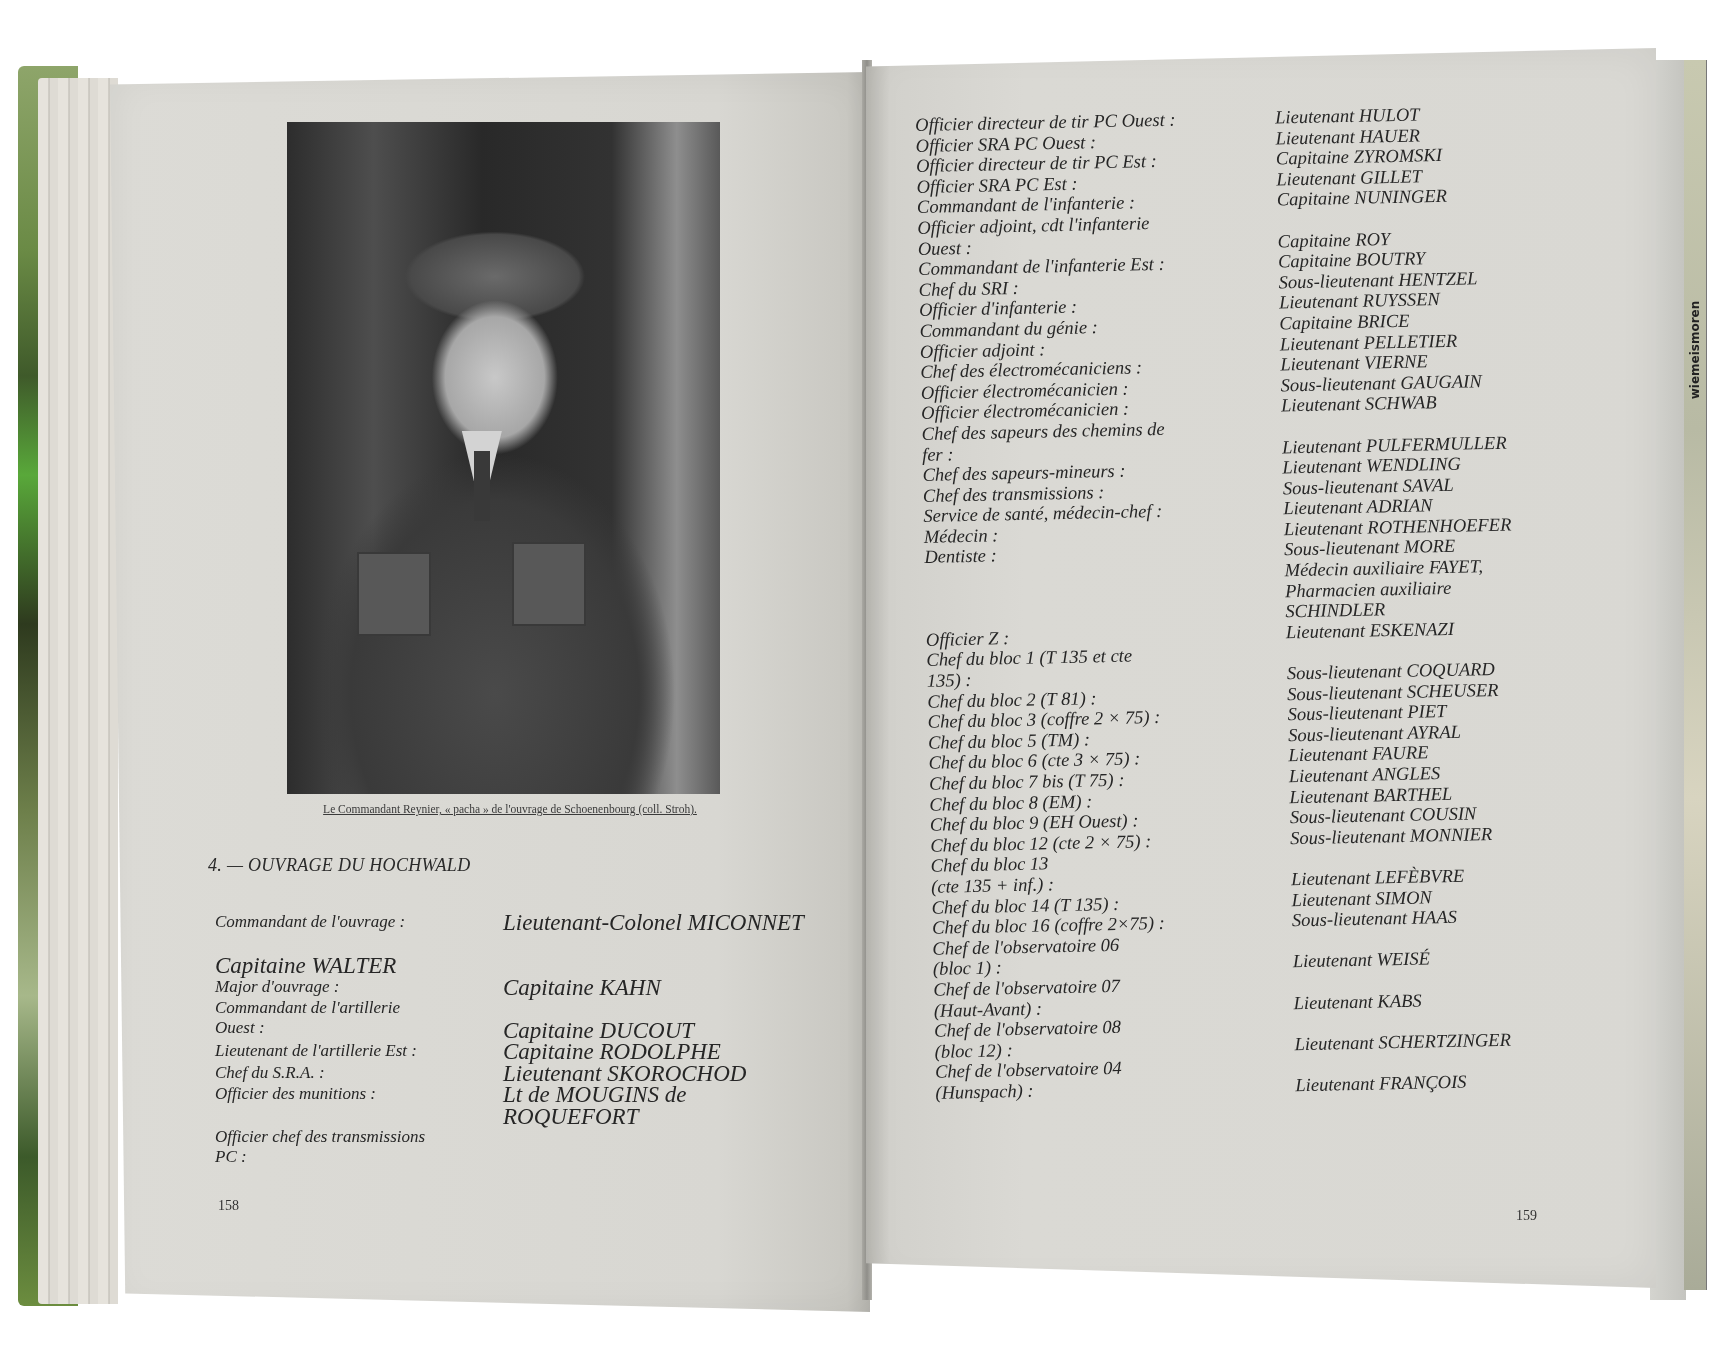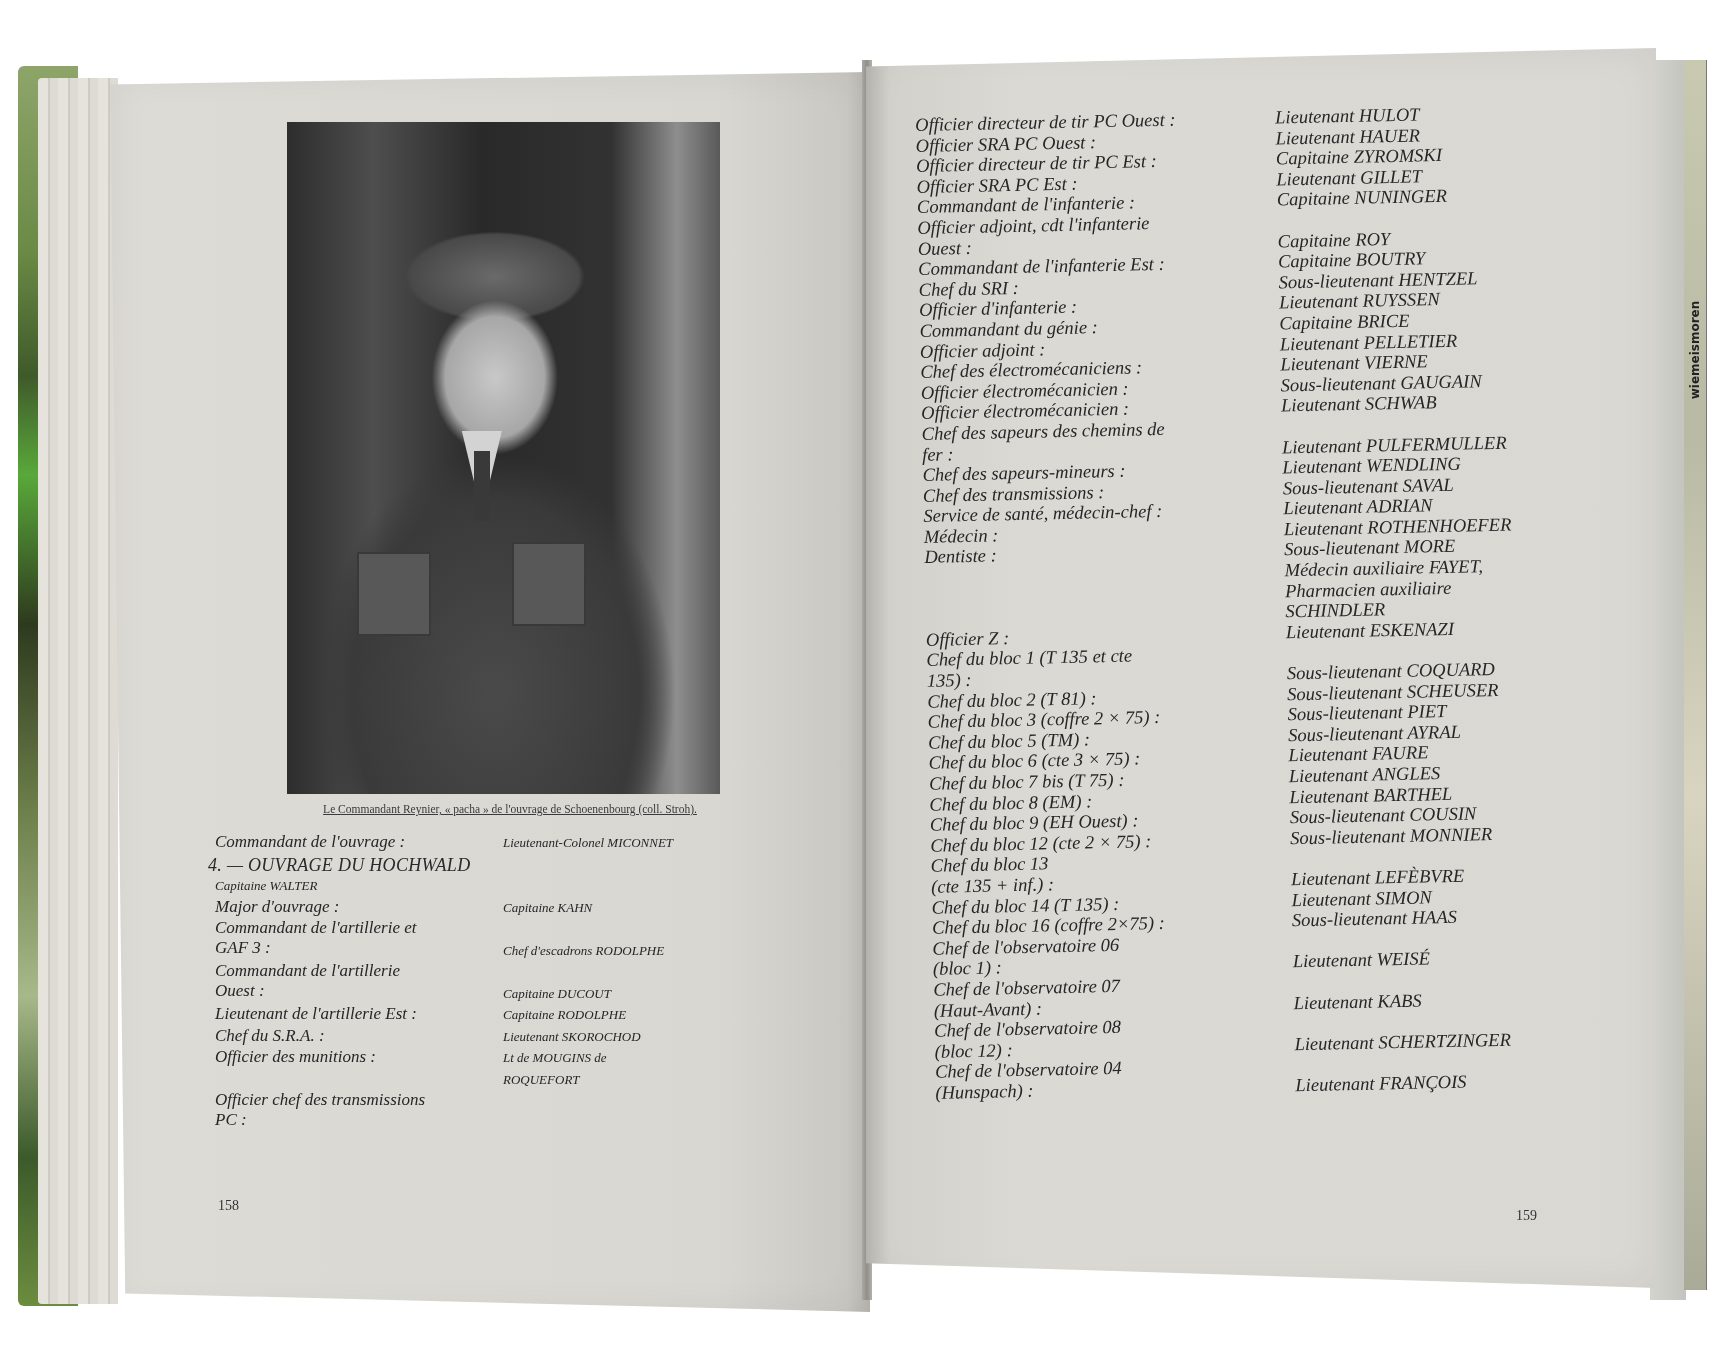--- a/index.html
+++ b/index.html
@@ -97,24 +97,24 @@
       font-size: 18px; font-style: italic; color: #2a2a2a; letter-spacing: 0.3px; text-align: right;
     }
     .list {
       position: absolute; font-style: italic; color: #262626;
     }
     .list .row { display: flex; align-items: flex-start; }
     .list .role { white-space: pre-line; }
     .list .name { white-space: pre-line; }
 
     .list-left {
-      left: 215px; top: 832px; width: 600px; font-size: 17px; line-height: 19.5px; font-family: Liberation Serif, serif;
+      left: 215px; top: 912px; width: 600px; font-size: 17px; line-height: 19.5px; font-family: Liberation Serif, serif;
     }
     .list-left .role { width: 288px; }
-    .list-left .name { font-size: 13px; line-height: 21.5px; }
+    .list-left .name { font-size: 23px; line-height: 21.5px; }
 
     .list-right {
       left: 915px; top: 115px; width: 640px; font-size: 18.5px; line-height: 20.6px;
       transform: rotate(-1.2deg); transform-origin: 0 0;
     }
     .list-right .role { width: 360px; }
 
     .page-number {
       position: absolute; font-size: 14px; color: #333;
     }
@@ -152,26 +152,20 @@
       </div>
       <div class="row">
         <span class="name">
 Capitaine WALTER</span>
       </div>
       <div class="row">
         <span class="role">Major d'ouvrage :</span>
         <span class="name">Capitaine KAHN</span>
       </div>
       <div class="row">
-        <span class="role">Commandant de l'artillerie et
-GAF 3 :</span>
-        <span class="name">
-Chef d'escadrons RODOLPHE</span>
-      </div>
-      <div class="row">
         <span class="role">Commandant de l'artillerie
 Ouest :</span>
         <span class="name">
 Capitaine DUCOUT</span>
       </div>
       <div class="row">
         <span class="role">Lieutenant de l'artillerie Est :</span>
         <span class="name">Capitaine RODOLPHE</span>
       </div>
       <div class="row">

